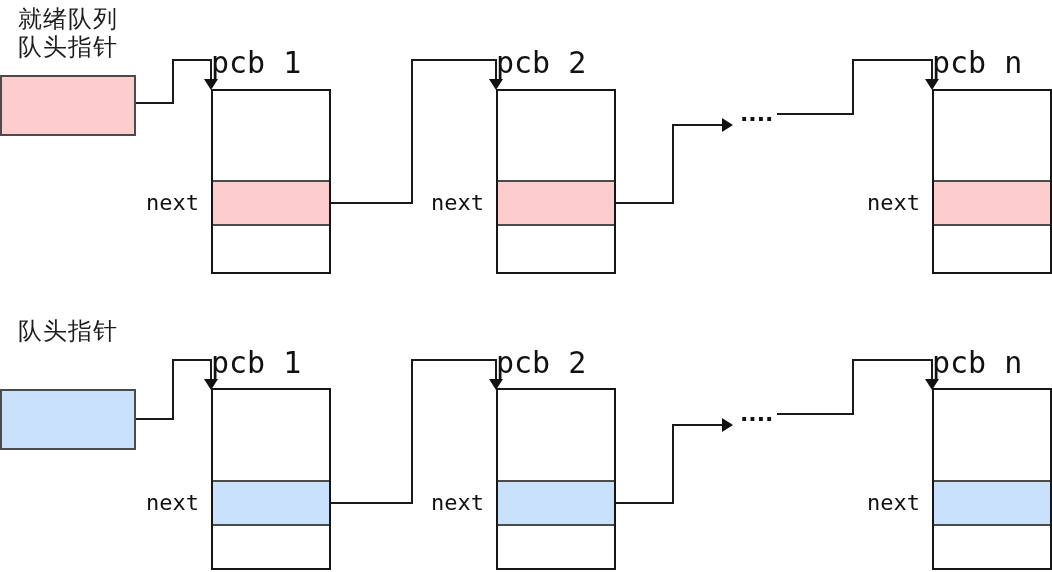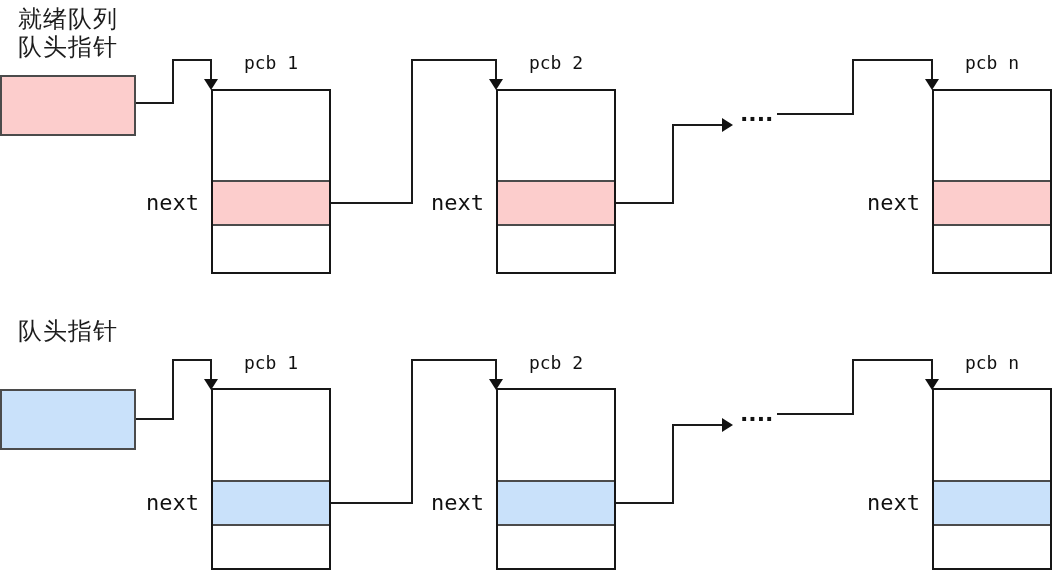--- a/index.html
+++ b/index.html
@@ -29,22 +29,22 @@
     border:2px solid #161616;background:#fff;
     display:flex;flex-direction:column;
   }
   .sec{width:100%;}
   .sec.top{height:89px;}
   .q1 .sec.top{height:90px;}
   .sec.next-field{height:46px;box-sizing:border-box;
     border-top:2px solid #4b4b4b;border-bottom:2px solid #4b4b4b;}
   .sec.bot{flex:1;}
   .ntitle{
-    position:absolute;width:120px;text-align:center;color:#111;
-    font-family:"DejaVu Sans Mono",monospace;font-size:18px;line-height:26px;
+    position:absolute;width:120px;text-align:left;color:#111;
+    font-family:"DejaVu Sans Mono",monospace;font-size:30px;line-height:26px;
     white-space:nowrap;
   }
   .next-lbl{
     position:absolute;width:75px;text-align:right;color:#111;
     font-family:"DejaVu Sans Mono",monospace;font-size:22px;line-height:24px;
   }
   .dots{
     position:absolute;color:#111;font-weight:bold;
     font-family:"DejaVu Sans",sans-serif;font-size:22px;line-height:24px;
     letter-spacing:0px;

